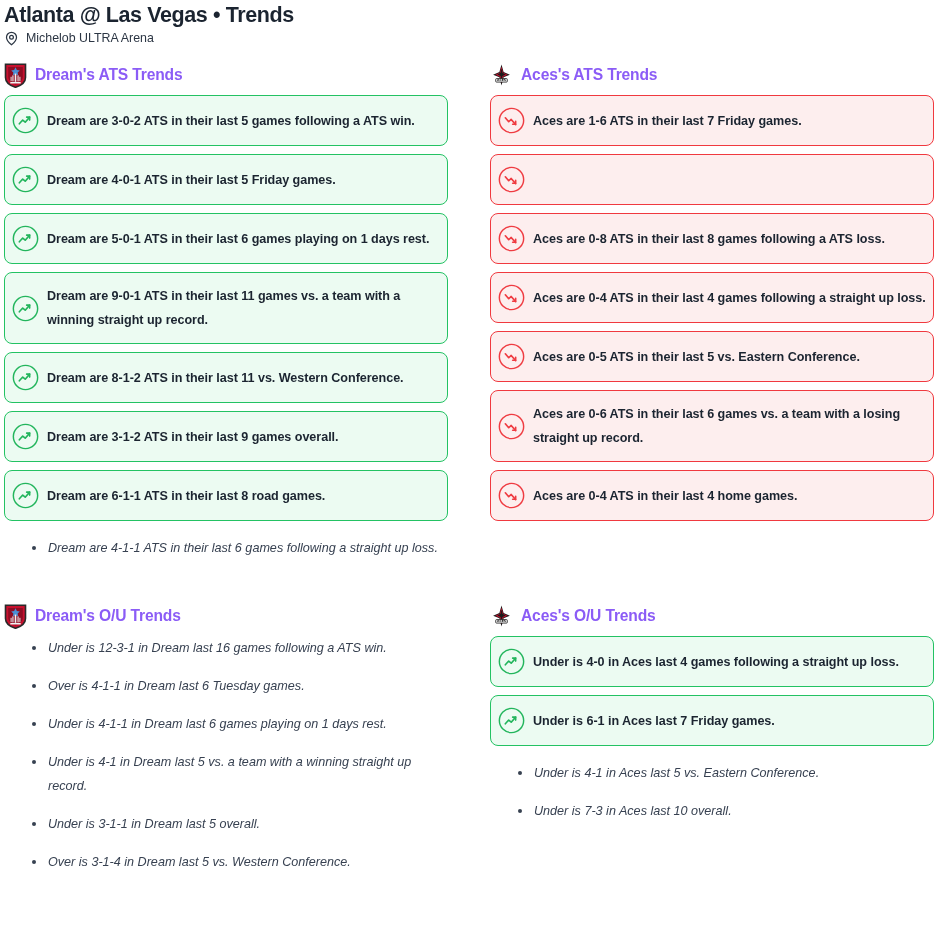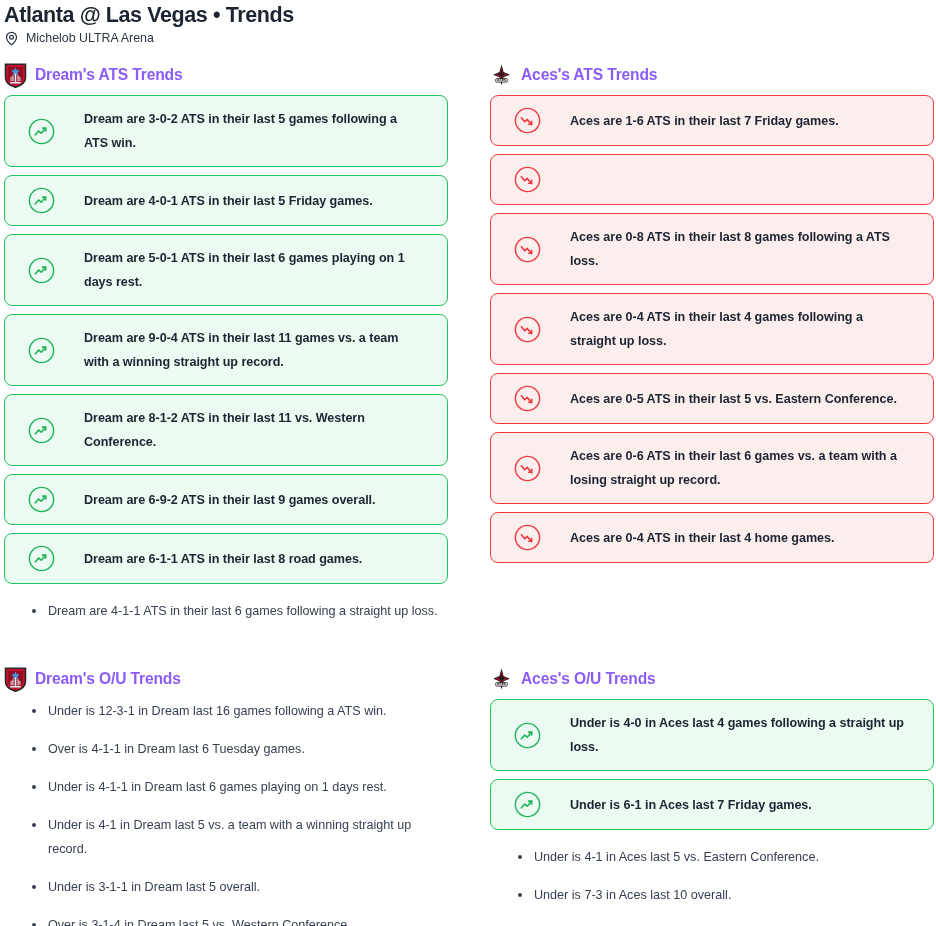--- a/index.html
+++ b/index.html
@@ -76,24 +76,24 @@
     letter-spacing: -0.15px;
     line-height: 20px;
     white-space: nowrap;
   }
 
   
   .card-list { display: flex; flex-direction: column; gap: 8px; }
   .trend-card {
     display: flex;
     align-items: center;
-    gap: 29px;
+    gap: 8px;
     border-radius: 8px;
     border: 1px solid;
-    padding: 11px 23px;
+    padding: 11px 7px;
     min-height: 44px;
   }
   .trend-card.good {
     background: #ecfbf2;
     border-color: #23c263;
   }
   .trend-card.bad {
     background: #fdeeee;
     border-color: #f0393f;
   }
@@ -108,20 +108,21 @@
     line-height: 24px;
     color: #1b2430;
     letter-spacing: -0.05px;
   }
 
   
   ul.trend-bullets {
     margin: 0;
     padding: 0 0 0 28px;
     list-style: none;
+    font-style: italic;
   }
   ul.trend-bullets.after-cards { margin-top: 15px; }
   ul.trend-bullets li {
     position: relative;
     font-size: 12.6px;
     line-height: 24px;
     color: #374151;
     padding: 0 0 0 16px;
     margin: 0 0 14px 0;
   }
@@ -205,41 +206,41 @@
             <span class="trend-text">Dream are 5-0-1 ATS in their last 6 games playing on 1 days rest.</span>
           </div>
           <div class="trend-card good">
             <span style="flex: 0 0 auto; display: block;">
               <svg class="trend-icon" viewBox="0 0 28 28">
                 <circle cx="14" cy="14" r="12.6" fill="none" stroke="#22b55c" stroke-width="1.5"></circle>
                 <path d="M7.6 17.4l3.5-3.9 2.6 2.3 4.6-5.3" fill="none" stroke="#22b55c" stroke-width="1.7" stroke-linecap="round" stroke-linejoin="round"></path>
                 <path d="M15.2 10.5h3.1v3.1" fill="none" stroke="#22b55c" stroke-width="1.7" stroke-linecap="round" stroke-linejoin="round"></path>
               </svg>
             </span>
-            <span class="trend-text">Dream are 9-0-4 ATS in their last 11 games vs. a team with a winning straight up record.</span>
+            <span class="trend-text">Dream are 9-0-1 ATS in their last 11 games vs. a team with a winning straight up record.</span>
           </div>
           <div class="trend-card good">
             <span style="flex: 0 0 auto; display: block;">
               <svg class="trend-icon" viewBox="0 0 28 28">
                 <circle cx="14" cy="14" r="12.6" fill="none" stroke="#22b55c" stroke-width="1.5"></circle>
                 <path d="M7.6 17.4l3.5-3.9 2.6 2.3 4.6-5.3" fill="none" stroke="#22b55c" stroke-width="1.7" stroke-linecap="round" stroke-linejoin="round"></path>
                 <path d="M15.2 10.5h3.1v3.1" fill="none" stroke="#22b55c" stroke-width="1.7" stroke-linecap="round" stroke-linejoin="round"></path>
               </svg>
             </span>
             <span class="trend-text">Dream are 8-1-2 ATS in their last 11 vs. Western Conference.</span>
           </div>
           <div class="trend-card good">
             <span style="flex: 0 0 auto; display: block;">
               <svg class="trend-icon" viewBox="0 0 28 28">
                 <circle cx="14" cy="14" r="12.6" fill="none" stroke="#22b55c" stroke-width="1.5"></circle>
                 <path d="M7.6 17.4l3.5-3.9 2.6 2.3 4.6-5.3" fill="none" stroke="#22b55c" stroke-width="1.7" stroke-linecap="round" stroke-linejoin="round"></path>
                 <path d="M15.2 10.5h3.1v3.1" fill="none" stroke="#22b55c" stroke-width="1.7" stroke-linecap="round" stroke-linejoin="round"></path>
               </svg>
             </span>
-            <span class="trend-text">Dream are 6-9-2 ATS in their last 9 games overall.</span>
+            <span class="trend-text">Dream are 3-1-2 ATS in their last 9 games overall.</span>
           </div>
           <div class="trend-card good">
             <span style="flex: 0 0 auto; display: block;">
               <svg class="trend-icon" viewBox="0 0 28 28">
                 <circle cx="14" cy="14" r="12.6" fill="none" stroke="#22b55c" stroke-width="1.5"></circle>
                 <path d="M7.6 17.4l3.5-3.9 2.6 2.3 4.6-5.3" fill="none" stroke="#22b55c" stroke-width="1.7" stroke-linecap="round" stroke-linejoin="round"></path>
                 <path d="M15.2 10.5h3.1v3.1" fill="none" stroke="#22b55c" stroke-width="1.7" stroke-linecap="round" stroke-linejoin="round"></path>
               </svg>
             </span>
             <span class="trend-text">Dream are 6-1-1 ATS in their last 8 road games.</span>

